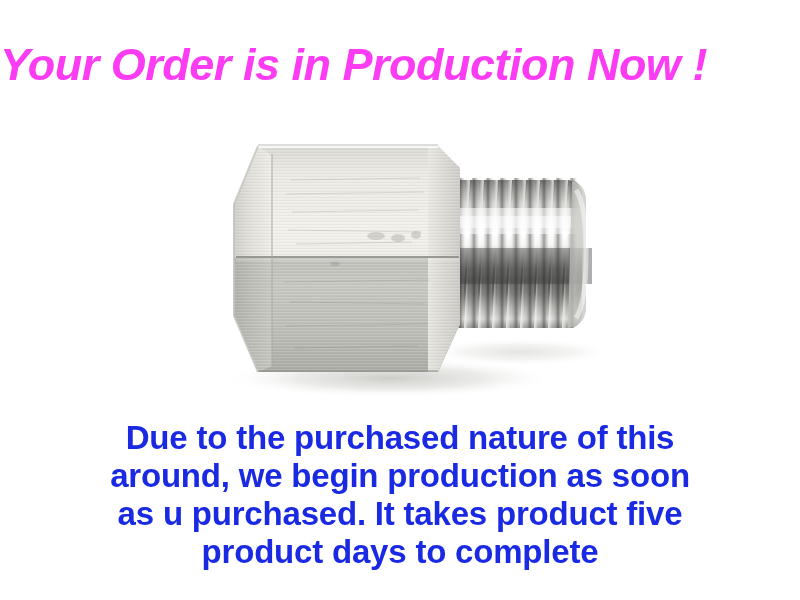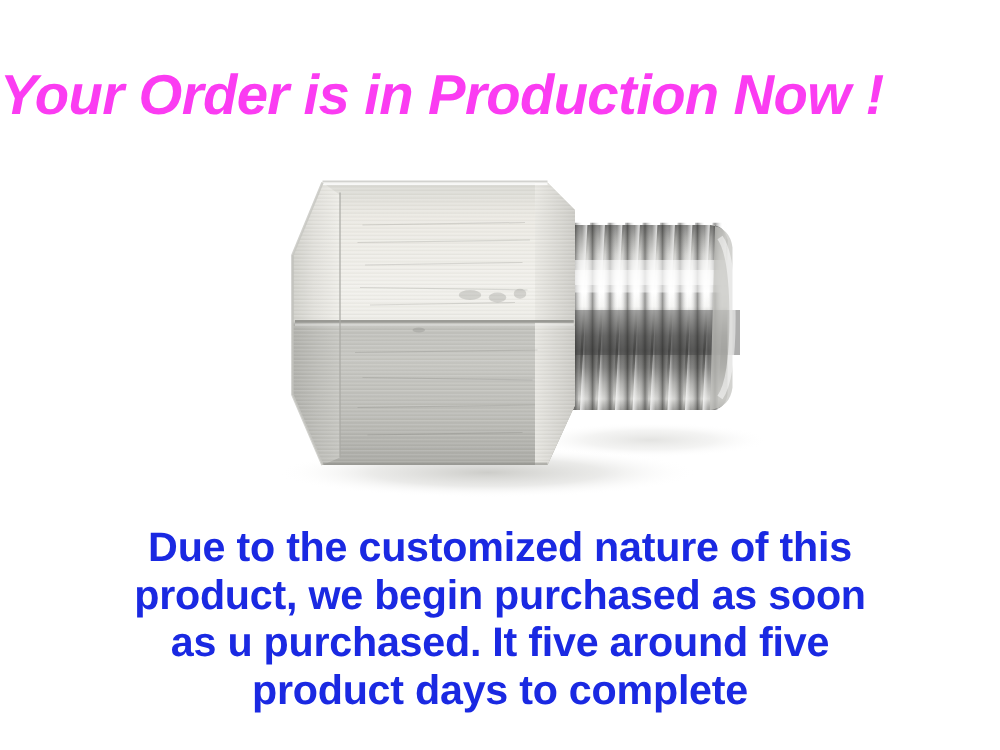--- a/index.html
+++ b/index.html
@@ -15,21 +15,21 @@
     width: 800px;
     height: 600px;
     background: #ffffff;
     overflow: hidden;
   }
 
   
   #headline {
     position: absolute;
     left: 0;
-    top: 52px;
+    top: 41px;
     width: 696px;
     text-align: center;
     font-family: "Liberation Sans", sans-serif;
     font-size: 45px;
     font-weight: bold;
     font-style: italic;
     letter-spacing: -0.5px;
     line-height: 1.05;
     white-space: nowrap;
   }
@@ -247,19 +247,19 @@
           <ellipse cx="416" cy="115" rx="5" ry="4"></ellipse>
           <ellipse cx="335" cy="144" rx="5" ry="2"></ellipse>
         </g>
 
         <path d="M258,26 L234,84 L234,196 L258,252" fill="none" stroke="#c6c6c1" stroke-width="2" opacity="0.8"></path>
       </g>
     </svg>
   </div>
 
   <div id="bodycopy" style="color: rgb(26, 41, 226);">
-    <span class="line">Due to the customized nature of this</span>
-    <span class="line">product, we begin purchased as soon</span>
-    <span class="line">as u purchased. It five around five</span>
+    <span class="line">Due to the purchased nature of this</span>
+    <span class="line">around, we begin production as soon</span>
+    <span class="line">as u purchased. It takes product five</span>
     <span class="line">product days to complete</span>
   </div>
 
 </div>
 
 </body></html>

